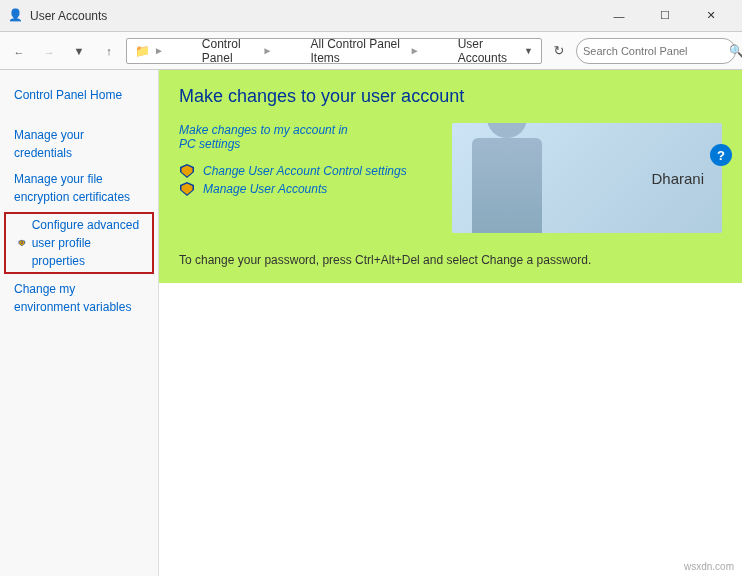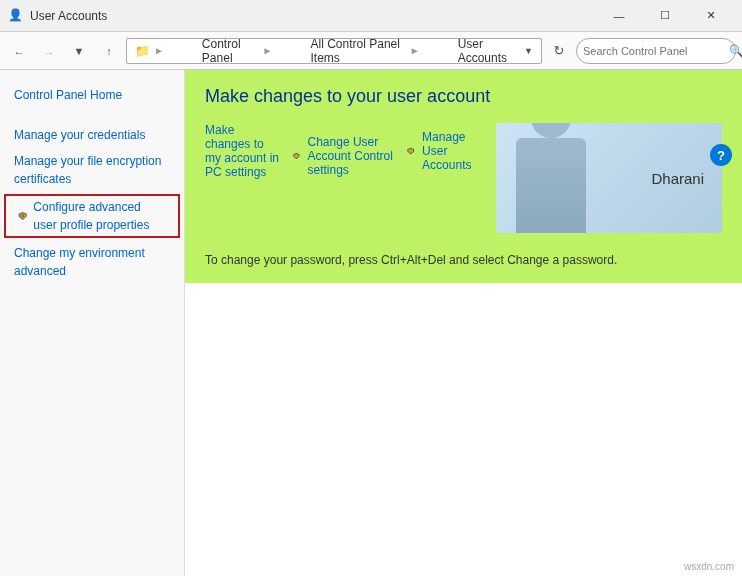--- a/index.html
+++ b/index.html
@@ -76,21 +76,21 @@
     .search-box input {
       border: none; outline: none; flex: 1; font-size: 11px; color: #888; background: transparent;
     }
     .search-icon-btn { color: #555; font-size: 12px; cursor: pointer; }
 
     
     .main { display: flex; height: calc(576px - 70px); }
 
     
     .sidebar {
-      width: 185px;
+      width: 159px;
       background: #f8f8f8;
       border-right: 1px solid #ddd;
       padding: 12px 0;
       overflow-y: auto;
     }
     .sidebar-link {
       display: block;
       padding: 4px 14px;
       color: #0066cc;
       cursor: pointer;
@@ -225,51 +225,51 @@
     
     <a class="sidebar-link highlighted">
       <svg class="shield-svg" viewBox="0 0 16 16">
         <polygon points="8,1 15,4 15,9 8,15 1,9 1,4" fill="#003fa3" stroke="#fff" stroke-width="0.5"></polygon>
         <polygon points="8,2.5 13.5,5 13.5,9 8,13.5 2.5,9 2.5,5" fill="#e8a000"></polygon>
         <text x="8" y="10" text-anchor="middle" font-size="6" fill="#003fa3" font-weight="bold">U</text>
       </svg>
       <span>Configure advanced user profile properties</span>
     </a>
     <a class="sidebar-link">
-      <span>Change my environment advanced</span>
+      <span>Change my environment variables</span>
     </a>
   </div>
 
   <div class="content-wrapper">
     <div class="content">
       <div class="content-title">Make changes to your user account</div>
 
       <div style="position:relative; display:flex; align-items:flex-start; gap:16px; margin-bottom:16px;">
-        <div style="display:flex; flex-direction:row; gap:12px; flex:1;">
+        <div style="display:flex; flex-direction:column; gap:2px; flex:1;font-style:italic;">
           <div class="action-item">
             <a class="action-link" style="white-space:pre-line;">Make changes to my account in
 PC settings</a>
           </div>
           <div class="action-item" style="margin-top:10px;">
             <svg width="16" height="16" viewBox="0 0 16 16">
               <polygon points="8,1 15,4 15,9 8,15 1,9 1,4" fill="#003fa3"></polygon>
               <polygon points="8,2.5 13.5,5 13.5,9 8,13.5 2.5,9 2.5,5" fill="#e8a000"></polygon>
             </svg>
             <a class="action-link">Change User Account Control settings</a>
           </div>
           <div class="action-item">
             <svg width="16" height="16" viewBox="0 0 16 16">
               <polygon points="8,1 15,4 15,9 8,15 1,9 1,4" fill="#003fa3"></polygon>
               <polygon points="8,2.5 13.5,5 13.5,9 8,13.5 2.5,9 2.5,5" fill="#e8a000"></polygon>
             </svg>
             <a class="action-link">Manage User Accounts</a>
           </div>
         </div>
 
-        <div style="width:226px; height:110px; background:linear-gradient(135deg,#cce4f5,#b0ccdf); border-radius:2px; position:relative; overflow:hidden; flex-shrink:0;padding-left:24px;">
+        <div style="width:270px; height:110px; background:linear-gradient(135deg,#cce4f5,#b0ccdf); border-radius:2px; position:relative; overflow:hidden; flex-shrink:0;padding-left:24px;">
 
           <div style="position:absolute; bottom:0; left:20px; width:70px; height:95px; background:linear-gradient(180deg,#a0b8ce,#8aaabe); border-radius:6px 6px 0 0;"></div>
           <div style="position:absolute; bottom:95px; left:35px; width:40px; height:40px; background:#a0b8ce; border-radius:50%;"></div>
           <span style="position:absolute; right:18px; top:50%; transform:translateY(-50%); font-size:15px; color:#333;">Dharani</span>
         </div>
       </div>
 
       <p class="password-note">To change your password, press Ctrl+Alt+Del and select Change a password.</p>
     </div>
 

